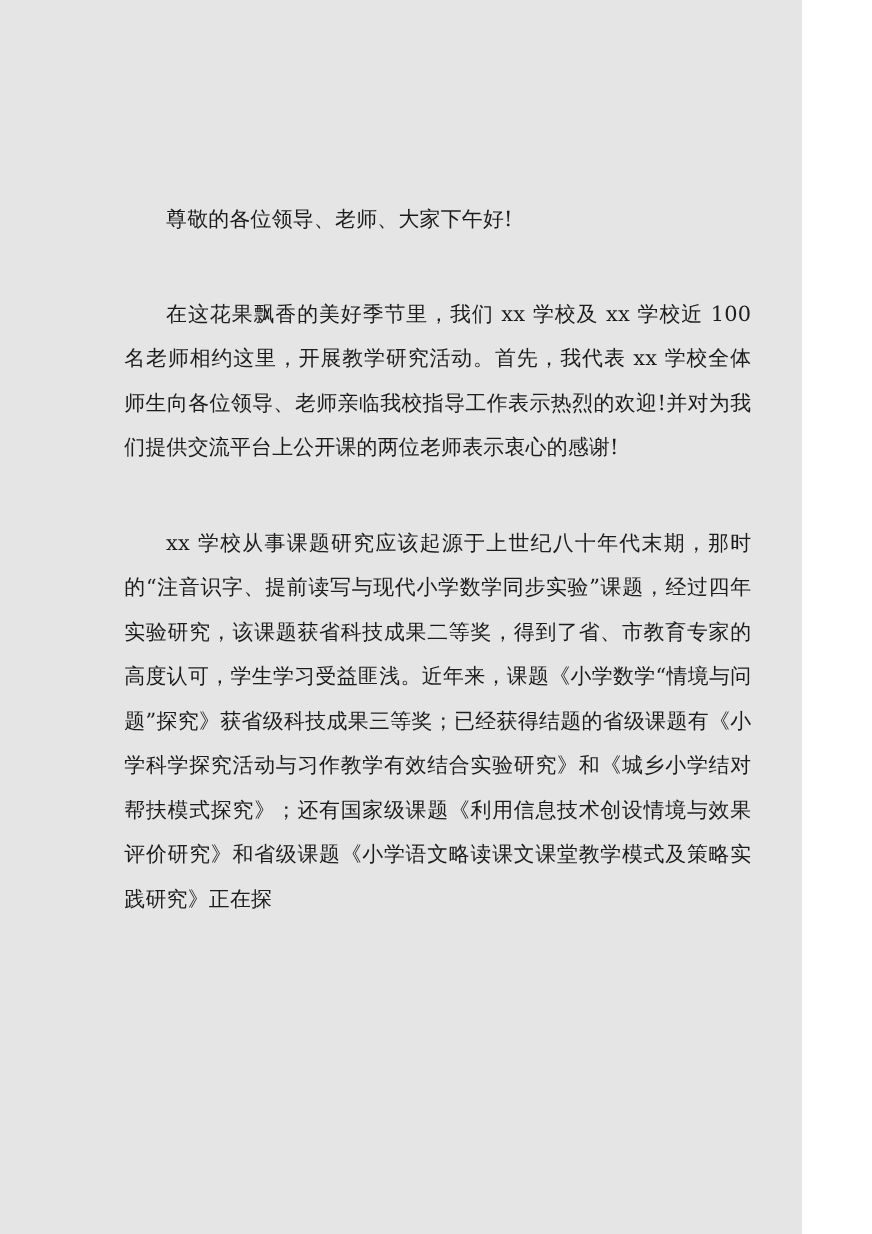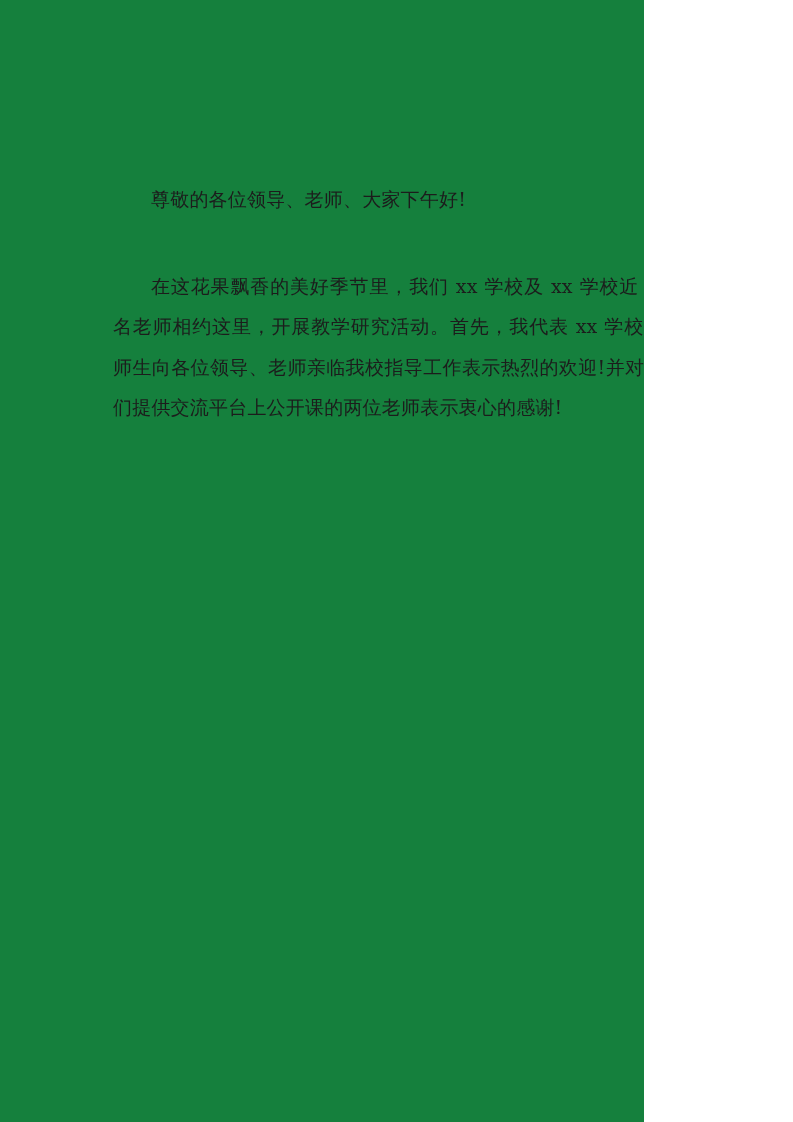--- a/index.html
+++ b/index.html
@@ -2,23 +2,23 @@
 <html><head>
 <meta charset="utf-8">
 <style>
   html, body {
     margin: 0;
     padding: 0;
     background: #ffffff;
   }
   .page {
     position: relative;
-    width: 644px;
+    width: 729px;
     height: 1122px;
-    background: #15803d;
+    background: #e5e5e5;
     overflow: hidden;
     font-family: "DejaVu Serif", "Liberation Serif", serif;
   }
   .content {
     position: absolute;
     left: 113px;
     top: 179px;
     width: 570px;
   }
   .content p {
@@ -35,15 +35,16 @@
   .content p + p {
     margin-top: 46px;
   }
 </style>
 </head>
 <body>
 
 <div class="page">
   <div class="content">
     <p>尊敬的各位领导、老师、大家下午好!</p>
-    <p>在这花果飘香的美好季节里，我们 xx 学校及 xx 学校近 200 名老师相约这里，开展教学研究活动。首先，我代表 xx 学校全体师生向各位领导、老师亲临我校指导工作表示热烈的欢迎!并对为我们提供交流平台上公开课的两位老师表示衷心的感谢!</p>
+    <p>在这花果飘香的美好季节里，我们 xx 学校及 xx 学校近 100 名老师相约这里，开展教学研究活动。首先，我代表 xx 学校全体师生向各位领导、老师亲临我校指导工作表示热烈的欢迎!并对为我们提供交流平台上公开课的两位老师表示衷心的感谢!</p>
+    <p>xx 学校从事课题研究应该起源于上世纪八十年代末期，那时的“注音识字、提前读写与现代小学数学同步实验”课题，经过四年实验研究，该课题获省科技成果二等奖，得到了省、市教育专家的高度认可，学生学习受益匪浅。近年来，课题《小学数学“情境与问题”探究》获省级科技成果三等奖；已经获得结题的省级课题有《小学科学探究活动与习作教学有效结合实验研究》和《城乡小学结对帮扶模式探究》；还有国家级课题《利用信息技术创设情境与效果评价研究》和省级课题《小学语文略读课文课堂教学模式及策略实践研究》正在探</p>
   </div>
 </div>
 
 </body></html>

